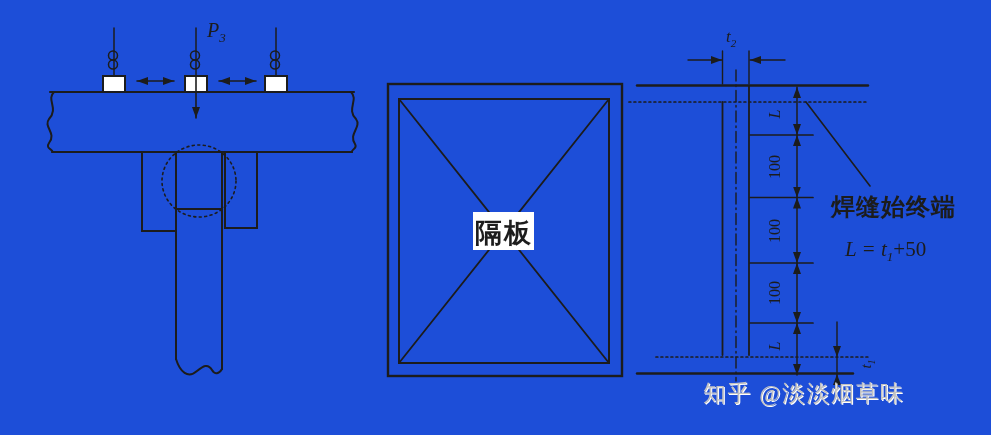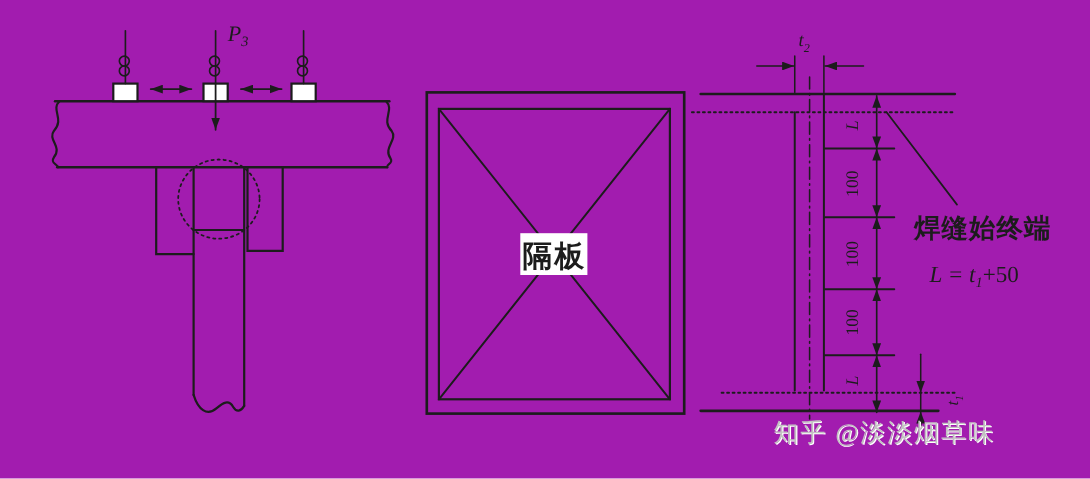--- a/index.html
+++ b/index.html
@@ -1,19 +1,19 @@
 <!DOCTYPE html>
 <html><head>
 <meta charset="utf-8">
 <style>
   html,body { margin:0; padding:0; background:#ffffff; }
   .canvas {
     position:relative;
     width:991px; height:435px;
-    background:#a21caf;
+    background:#1d4ed8;
     overflow:hidden;
     font-family:"Liberation Serif","DejaVu Serif",serif;
   }
   svg text { fill:#1c1c1c; stroke:none; }
   .watermark {
     position:absolute;
     left:703px; top:378px;
     font-size:23px;
     letter-spacing:1.5px;
     color:#c2c2c2;

